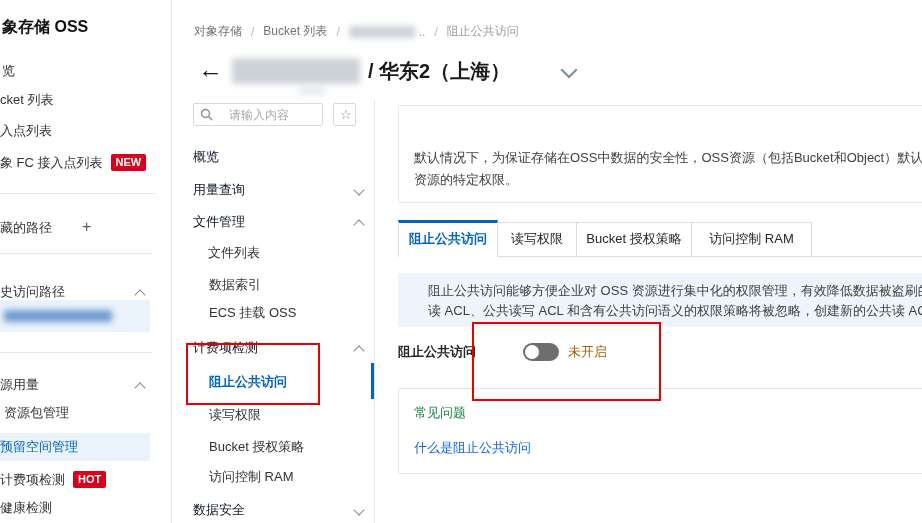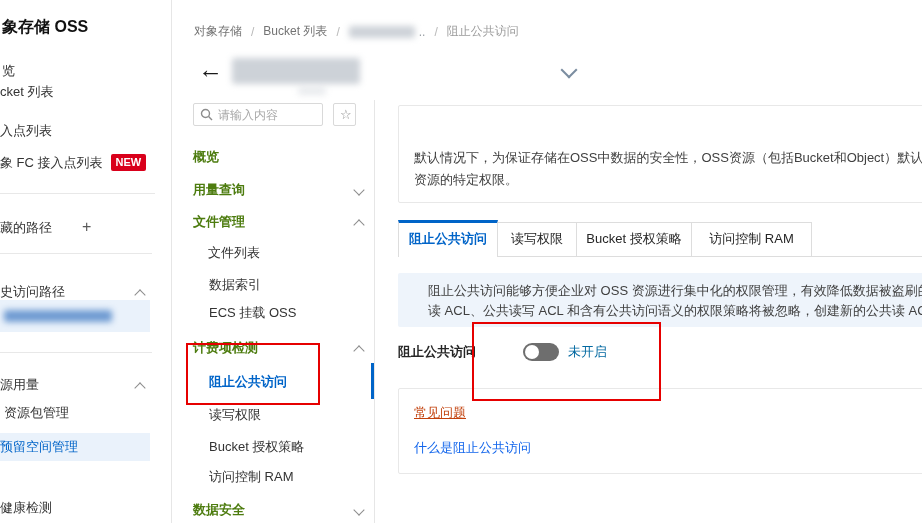--- a/index.html
+++ b/index.html
@@ -1,59 +1,59 @@
 <!DOCTYPE html>
 <html><head>
 <meta charset="utf-8">
 <style>
   html,body{margin:0;padding:0;}
   body{width:922px;height:523px;overflow:hidden;background:#fff;
        font-family:"Liberation Sans","DejaVu Sans",sans-serif;color:#333;}
   .stage{position:relative;width:922px;height:523px;background:#fff;}
   .abs{position:absolute;}
   .row{position:absolute;height:20px;line-height:20px;font-size:13px;color:#333;white-space:nowrap;}
-  .grp{font-weight:bold;color:#4d7c0f;}
+  .grp{font-weight:normal;color:#0f172a;}
   .blue{color:#0064c8;font-weight:bold;}
   .chev{position:absolute;width:7px;height:7px;border-right:1.6px solid #8c8c8c;border-bottom:1.6px solid #8c8c8c;}
   .chev-down{transform:rotate(45deg);}
   .chev-up{transform:rotate(-135deg);}
   .badge{display:inline-block;background:#d9001b;color:#fff;font-size:11px;font-weight:bold;
          padding:2px 5px;border-radius:2px;line-height:13px;vertical-align:1px;margin-left:8px;}
   .divider{position:absolute;height:1px;background:#e8e8e8;}
   .vline{position:absolute;width:1px;background:#e6e6e6;}
   .blurblock{position:absolute;border-radius:2px;filter:blur(3px);background:#cdd2d8;}
   .card{position:absolute;background:#fff;border:1px solid #e8e8e8;border-radius:2px;box-sizing:border-box;}
   .cardtxt{position:absolute;white-space:nowrap;overflow:hidden;}
   .tab{position:absolute;box-sizing:border-box;text-align:center;font-size:13px;background:#fff;}
   .tab-inactive{top:222px;height:34px;line-height:32px;border-top:1px solid #ddd;border-right:1px solid #ddd;color:#262626;}
   .notice{position:absolute;background:#eef4fb;border-radius:2px;}
   .notice div{position:absolute;left:30px;height:20px;line-height:20px;font-size:13px;color:#404040;white-space:nowrap;overflow:hidden;width:560px;}
   .toggle{position:absolute;width:36px;height:18px;border-radius:9px;background:#6e6e6e;cursor:pointer;}
   .toggle .knob{position:absolute;left:2px;top:2px;width:14px;height:14px;border-radius:50%;background:#fff;}
   .annot{position:absolute;border:2px solid #e60000;z-index:10;pointer-events:none;}
   .searchbox{position:absolute;left:193px;top:103px;width:130px;height:23px;box-sizing:border-box;
-             border:1px solid #d9d9d9;border-radius:2px;font-size:12px;color:#333;padding:0 4px 0 24px;outline:none;}
+             border:1px solid #d9d9d9;border-radius:2px;font-size:12px;color:#333;padding:0 4px 0 35px;outline:none;}
   .searchbox::placeholder{color:#a8a8a8;}
   .starbtn{position:absolute;left:333px;top:103px;width:23px;height:23px;box-sizing:border-box;border:1px solid #d9d9d9;
            border-radius:2px;background:#fff;text-align:center;line-height:20px;font-size:13px;color:#8c8c8c;cursor:pointer;}
   .link{color:#1366ec;cursor:pointer;}
   .bc{position:absolute;left:194px;top:24px;height:15px;display:flex;align-items:center;gap:9px;font-size:12px;color:#737373;}
   .bc .sep{color:#b8b8b8;}
 </style>
 </head>
 <body>
 
 <div class="stage">
 
   <div class="abs" style="left:0;top:0;width:171px;height:523px;">
     <div class="row" style="left:2px;top:16px;font-size:16px;font-weight:bold;color:#111;height:22px;line-height:22px;">象存储 OSS</div>
 
     <div class="row" style="left:2px;top:61px;">
       <span>览</span></div>
-    <div class="row" style="left:0;top:82px;">
+    <div class="row" style="left:0;top:90px;">
       <span>cket 列表</span></div>
     <div class="row" style="left:0;top:121px;">
       <span>入点列表</span></div>
     <div class="row" style="left:0;top:153px;">
       <span>象 FC 接入点列表</span><span class="badge">NEW</span></div>
 
     <div class="divider" style="left:0;top:193px;width:155px;"></div>
 
     <div class="row" style="left:0;top:217px;">
       <span>藏的路径</span><span style="margin-left:30px;font-size:16px;color:#595959;">+</span></div>
@@ -74,20 +74,22 @@
       <span>源用量</span></div>
     <span class="chev chev-up" style="left:136px;top:384px;"></span>
 
     <div class="row" style="left:4px;top:403px;">
       <span>资源包管理</span></div>
 
     <div class="abs" style="left:0;top:433px;width:150px;height:28px;background:#eaf2fb;">
       <div class="row" style="left:0;top:4px;color:#0064c8;">预留空间管理</div>
     </div>
 
+    <div class="row" style="left:0;top:470px;">
+      <span>计费项检测</span><span class="badge">HOT</span></div>
 
     <div class="row" style="left:0;top:498px;">
       <span>健康检测</span></div>
   </div>
 
   <div class="vline" style="left:171px;top:0;height:523px;"></div>
 
   <div class="bc">
     <span>对象存储</span>
     <span class="sep">/</span>
@@ -95,20 +97,21 @@
     <span class="sep">/</span>
     <span class="blurblock" style="position:relative;display:inline-block;width:66px;height:12px;"></span>
     <span style="color:#9aa0a6;margin-left:-5px;">..</span>
     <span class="sep">/</span>
     <span style="color:#9b9b9b;">阻止公共访问</span>
   </div>
 
   <div class="abs" style="left:198px;top:54px;height:32px;line-height:30px;font-size:25px;font-weight:bold;color:#1a1a1a;cursor:pointer;">←</div>
   <div class="blurblock" style="left:232px;top:58px;width:128px;height:26px;"></div>
   <div class="blurblock" style="left:298px;top:87px;width:28px;height:8px;opacity:.45;"></div>
+  <div class="abs" style="left:368px;top:58px;height:26px;line-height:26px;font-size:20px;font-weight:bold;color:#1a1a1a;white-space:nowrap;">/ 华东2（上海）</div>
   <span class="chev chev-down" style="left:563px;top:64px;width:10px;height:10px;border-width:2px;border-color:#7b8da0;"></span>
 
   <div class="vline" style="left:374px;top:100px;height:423px;"></div>
 
   <input class="searchbox" type="text" value="" placeholder="请输入内容" style="">
   <svg class="abs" style="left:200px;top:108px;" width="13" height="13" viewBox="0 0 13 13">
     <circle cx="5.5" cy="5.5" r="4" fill="none" stroke="#8c8c8c" stroke-width="1.4"></circle>
     <line x1="8.6" y1="8.6" x2="12" y2="12" stroke="#8c8c8c" stroke-width="1.4"></line>
   </svg>
   <button class="starbtn">☆</button>
@@ -163,23 +166,23 @@
 
   <div class="notice" style="left:398px;top:273px;width:602px;height:54px;">
     <div style="top:8px;">阻止公共访问能够方便企业对 OSS 资源进行集中化的权限管理，有效降低数据被盗刷的风险</div>
     <div style="top:28px;">读 ACL、公共读写 ACL 和含有公共访问语义的权限策略将被忽略，创建新的公共读 ACL、公</div>
   </div>
 
   <div class="row" style="left:398px;top:342px;font-weight:bold;color:#262626;">阻止公共访问</div>
   <div class="toggle" style="left:523px;top:343px;">
     <div class="knob"></div>
   </div>
-  <div class="row" style="left:568px;top:342px;color:#0369a1;">未开启</div>
+  <div class="row" style="left:568px;top:342px;color:#a16207;">未开启</div>
 
   <div class="card" style="left:398px;top:388px;width:602px;height:86px;">
-    <div class="cardtxt" style="left:15px;top:15px;font-size:13px;color:#c2410c;text-decoration:underline;">常见问题</div>
+    <div class="cardtxt" style="left:15px;top:15px;font-size:13px;color:#15803d;">常见问题</div>
     <div class="cardtxt link" style="left:15px;top:50px;font-size:13px;">什么是阻止公共访问</div>
   </div>
 
   <div class="annot" style="left:186px;top:343px;width:130px;height:58px;"></div>
   <div class="annot" style="left:472px;top:322px;width:185px;height:75px;"></div>
 
 </div>
 
 </body></html>

